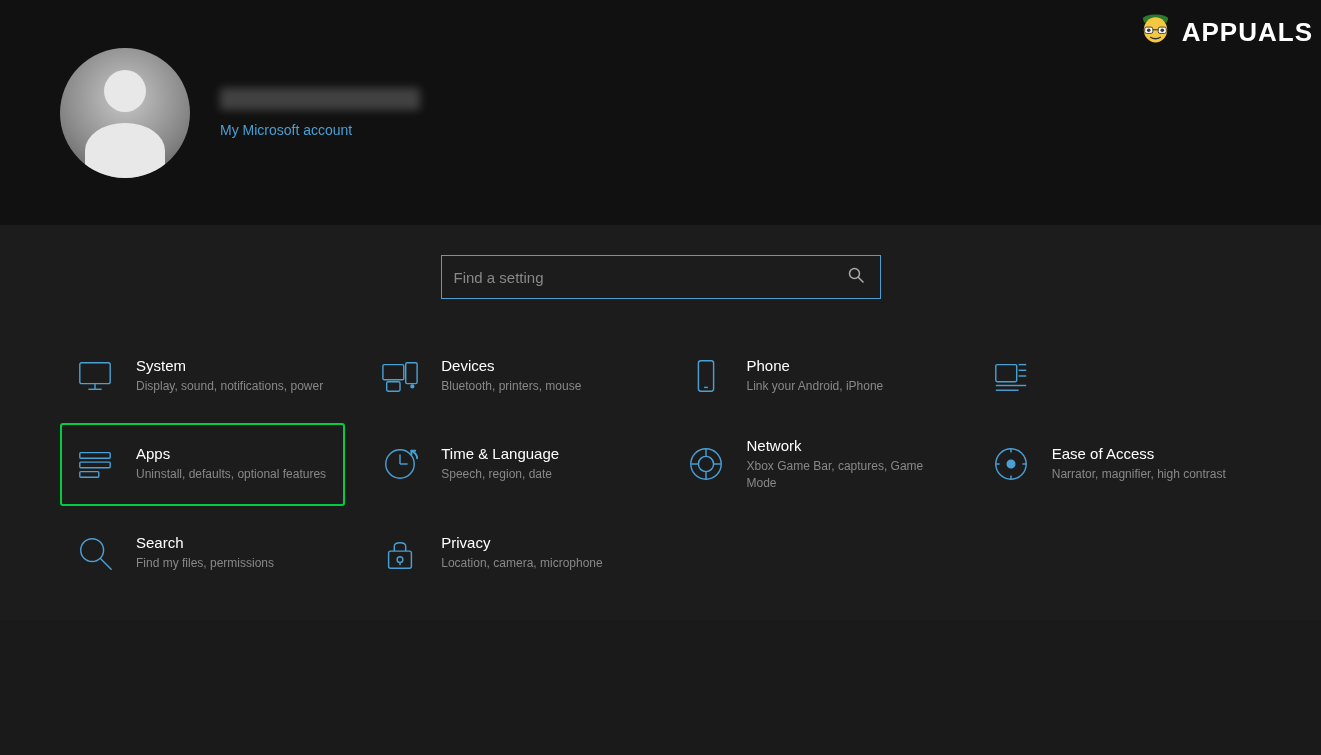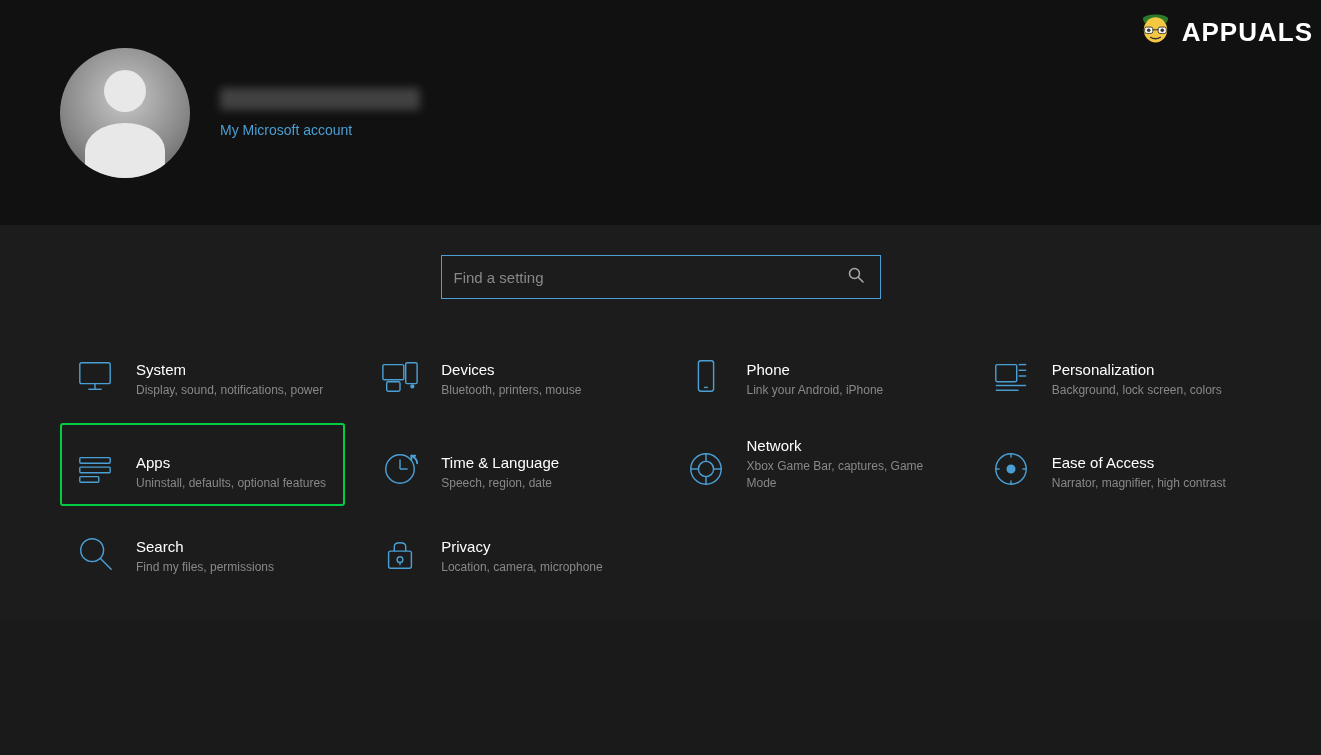--- a/index.html
+++ b/index.html
@@ -137,21 +137,21 @@
 
     
     .settings-grid {
       display: grid;
       grid-template-columns: repeat(4, 1fr);
       gap: 10px 20px;
     }
 
     .settings-item {
       display: flex;
-      align-items: flex-end;
+      align-items: center;
       gap: 18px;
       padding: 12px 10px;
       cursor: pointer;
       border-radius: 3px;
       border: 2px solid transparent;
     }
 
     .settings-item.highlighted {
       border: 2px solid #00cc44;
     }
@@ -306,24 +306,20 @@
     <div class="settings-icon">
       <svg viewBox="0 0 40 40" fill="none" stroke="#4a9fd4" stroke-width="1.8">
     <rect x="4" y="8" width="22" height="18" rx="1.5"></rect>
     <line x1="28" y1="8" x2="36" y2="8"></line>
     <line x1="28" y1="14" x2="36" y2="14"></line>
     <line x1="28" y1="20" x2="36" y2="20"></line>
     <line x1="4" y1="30" x2="36" y2="30"></line>
     <line x1="4" y1="35" x2="28" y2="35"></line>
   </svg>
     </div>
-    <div class="settings-text">
-      <span class="settings-title">Personalization</span>
-      <span class="settings-desc">Background, lock screen, colors</span>
-    </div>
   </div>
       <div class="settings-item highlighted">
     <div class="settings-icon">
       <svg viewBox="0 0 40 40" fill="none" stroke="#4a9fd4" stroke-width="1.8">
     <rect x="4" y="8" width="32" height="6" rx="1"></rect>
     <rect x="4" y="18" width="32" height="6" rx="1"></rect>
     <rect x="4" y="28" width="20" height="6" rx="1"></rect>
   </svg>
     </div>
     <div class="settings-text">

